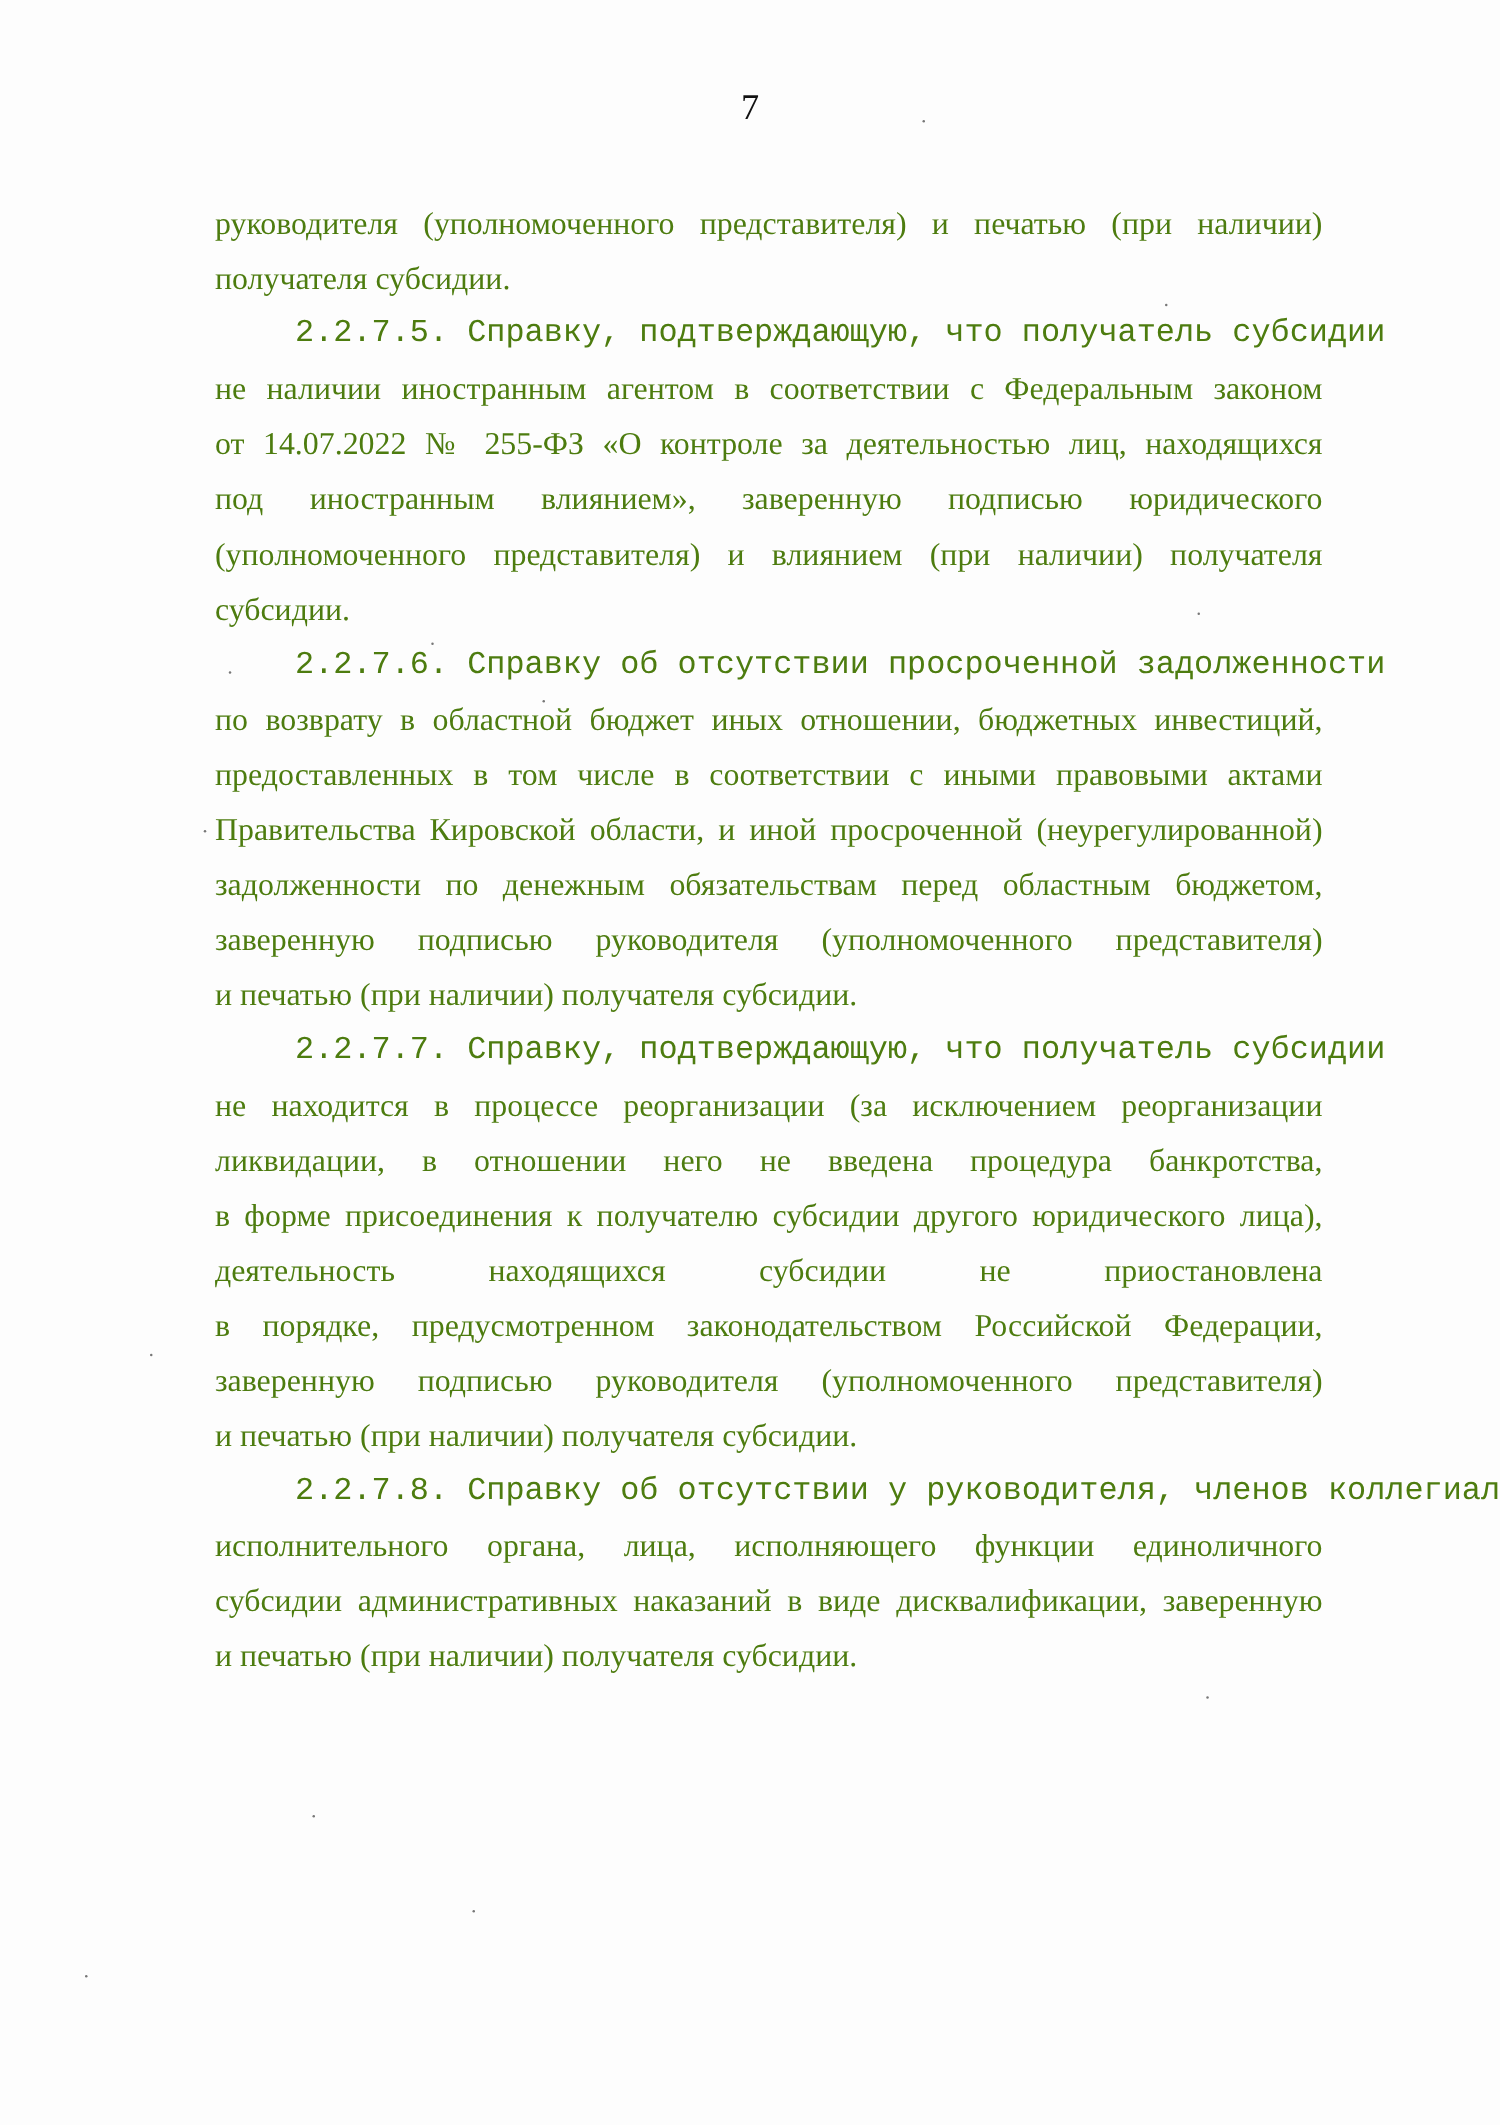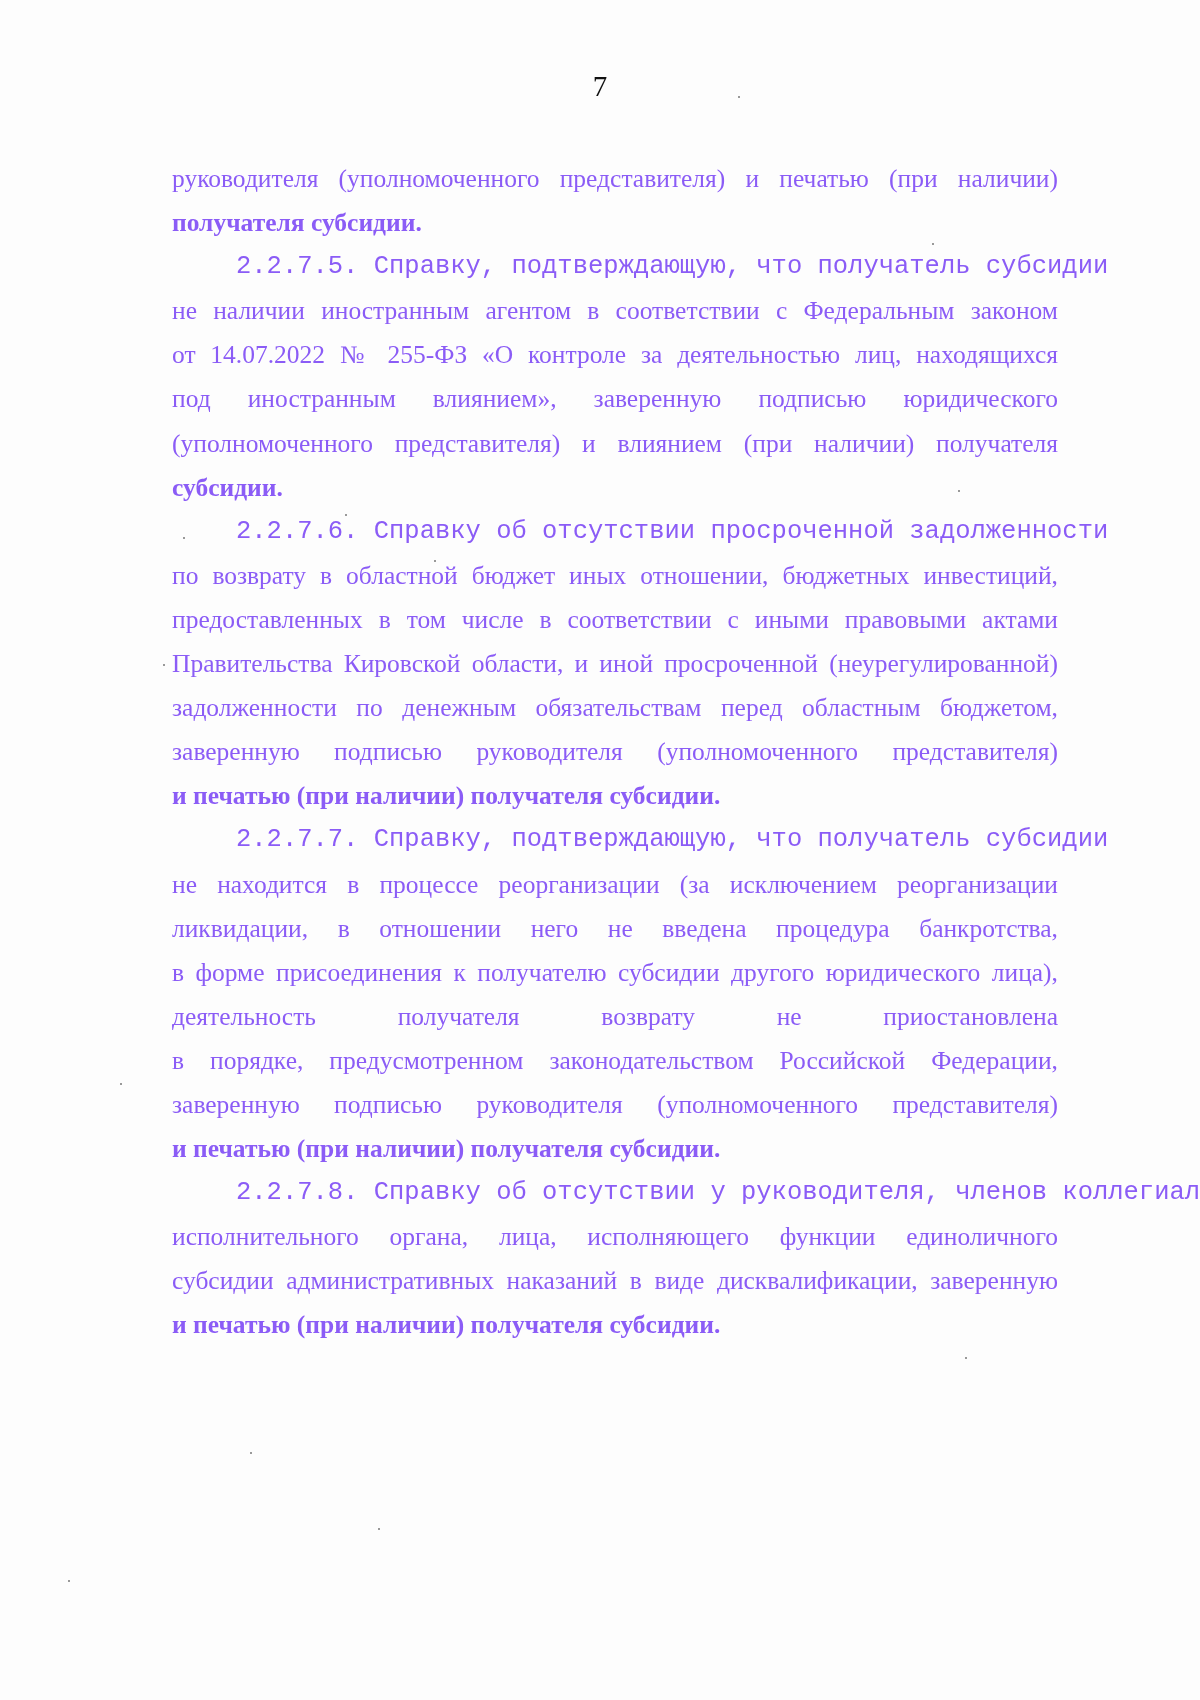--- a/index.html
+++ b/index.html
@@ -3,24 +3,24 @@
   <meta charset="utf-8">
   <style>
     html, body { margin: 0; padding: 0; background: #ffffff; }
     body { width: 1200px; height: 1700px; position: relative; overflow: hidden; }
     .page { position: absolute; left: 0; top: 0; width: 1200px; height: 1700px; background: #fdfdfd; }
     .page-number {
       position: absolute; left: 0; width: 1200px; top: 70px; text-align: center;
       font-family: "Liberation Serif", serif; font-size: 29px; color: #111;
     }
     .text { position: absolute; left: 172px; width: 886px; top: 157px;
-      font-family: "Liberation Serif", serif; font-size: 25.5px; color: #8b5cf6; }
+      font-family: "Liberation Serif", serif; font-size: 25.5px; color: #4d7c0f; }
     .line { height: 44.1px; line-height: 44.1px; white-space: nowrap; overflow: visible;
       text-align: justify; text-align-last: justify; }
-    .line.last { text-align: right; text-align-last: left; font-weight: bold; }
+    .line.last { text-align: right; text-align-last: left; }
     .line.indent { padding-left: 64px; font-family: Liberation Mono, monospace; }
     .speck { position: absolute; width: 2px; height: 2px; background: #777; border-radius: 1px; }
   </style>
 </head>
 <body>
 
 <div class="page">
   <div class="page-number">7</div>
 
   <div class="text">
@@ -47,21 +47,21 @@
       <div class="line">задолженности по денежным обязательствам перед областным бюджетом,</div>
       <div class="line">заверенную подписью руководителя (уполномоченного представителя)</div>
       <div class="line last">и печатью (при наличии) получателя субсидии.</div>
     </div>
 
     <div>
       <div class="line indent">2.2.7.7. Справку, подтверждающую, что получатель субсидии</div>
       <div class="line">не находится в процессе реорганизации (за исключением реорганизации</div>
       <div class="line">ликвидации, в отношении него не введена процедура банкротства,</div>
       <div class="line">в форме присоединения к получателю субсидии другого юридического лица),</div>
-      <div class="line">деятельность получателя возврату не приостановлена</div>
+      <div class="line">деятельность находящихся субсидии не приостановлена</div>
       <div class="line">в порядке, предусмотренном законодательством Российской Федерации,</div>
       <div class="line">заверенную подписью руководителя (уполномоченного представителя)</div>
       <div class="line last">и печатью (при наличии) получателя субсидии.</div>
     </div>
 
     <div>
       <div class="line indent">2.2.7.8. Справку об отсутствии у руководителя, членов коллегиального</div>
       <div class="line">исполнительного органа, лица, исполняющего функции единоличного</div>
       <div class="line">субсидии административных наказаний в виде дисквалификации, заверенную</div>
       <div class="line last">и печатью (при наличии) получателя субсидии.</div>

